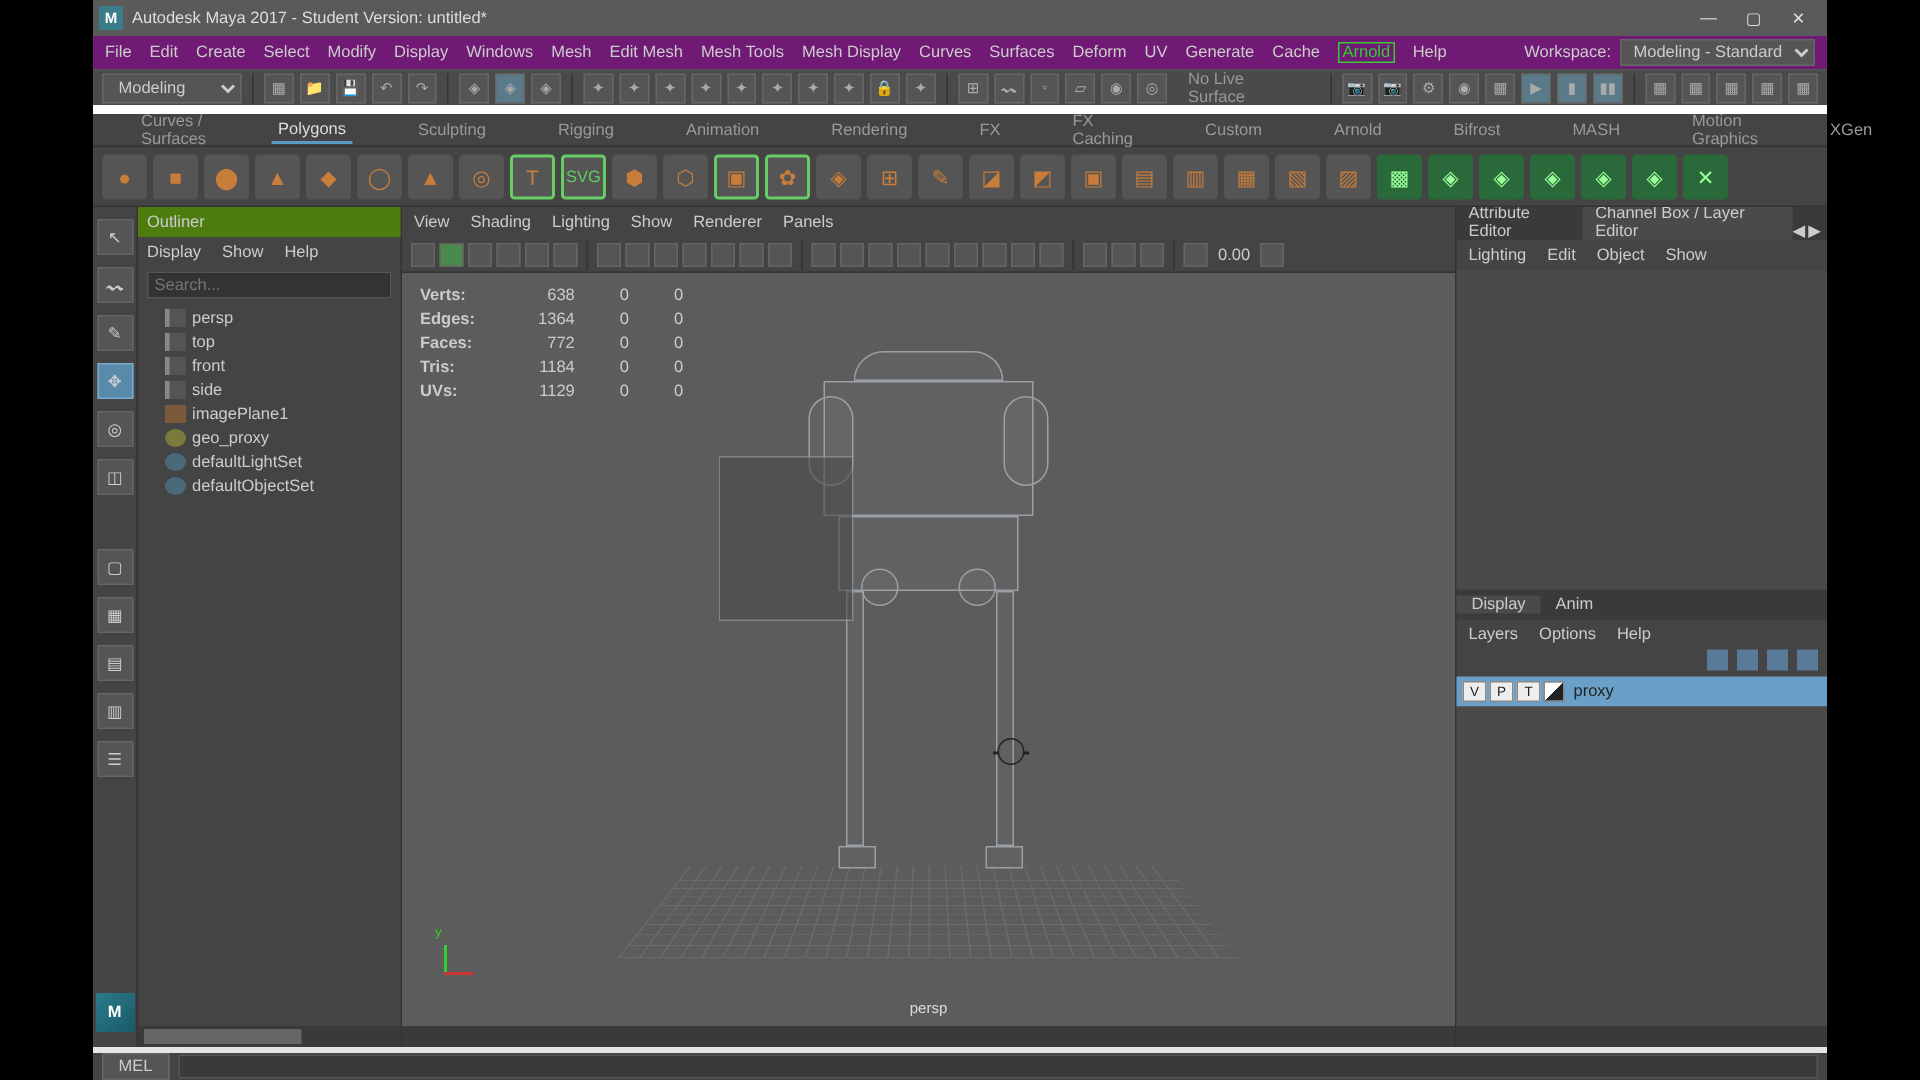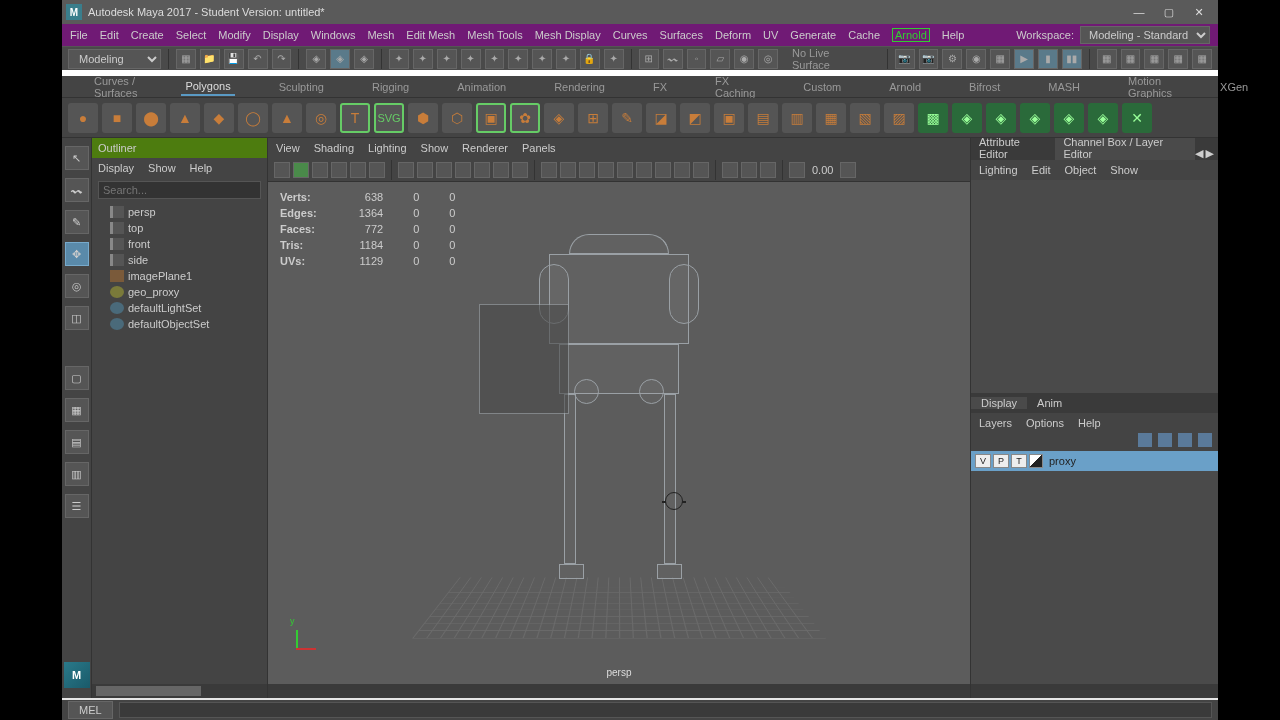--- a/index.html
+++ b/index.html
@@ -79,21 +79,21 @@
 .right .ltabs { height: 20px; background: #3a3a3a; display: flex; align-items: center; color: #ccc; }
 .right .ltabs .lt { padding: 0 10px; cursor: pointer; }
 .right .ltabs .lt.active { background: #4a4a4a; }
 .right .lmenu { height: 20px; display: flex; align-items: center; gap: 14px; padding: 0 8px; color: #ccc; }
 .right .licons { height: 18px; display: flex; justify-content: flex-end; gap: 6px; padding: 0 6px; }
 .right .licons .li { width: 14px; height: 14px; background: #5a7a9a; cursor: pointer; }
 .right .layer { height: 20px; background: #6aa0c8; display: flex; align-items: center; gap: 2px; padding: 0 4px; color: #222; }
 .right .layer .lb { width: 16px; height: 14px; background: #eee; border: 1px solid #888; font-size: 9px; display: flex; align-items: center; justify-content: center; }
 .right .layer .sw { width: 14px; height: 14px; background: linear-gradient(135deg, #fff 50%, #222 50%); border: 1px solid #888; }
 .right .rscroll { height: 14px; background: #3a3a3a; margin-top: auto; }
-.cmdline { height: 22px; background: #444; border-top: 2px solid #e5e5e5; display: flex; align-items: center; padding: 0 6px; }
+.cmdline { height: 22px; background: #444; border-top: 4px solid #e5e5e5; display: flex; align-items: center; padding: 0 6px; }
 .cmdline .mel { background: #555; color: #ccc; padding: 2px 10px; border: 1px solid #666; }
 .cmdline input { flex: 1; background: #3a3a3a; border: 1px solid #555; margin-left: 6px; height: 16px; color: #ccc; padding: 0 4px; }
 </style>
 </head>
 <body>
 
 <div class="app">
   <div class="titlebar">
     <div class="logo">M</div>
     <div class="title">Autodesk Maya 2017 - Student Version: untitled*</div>

